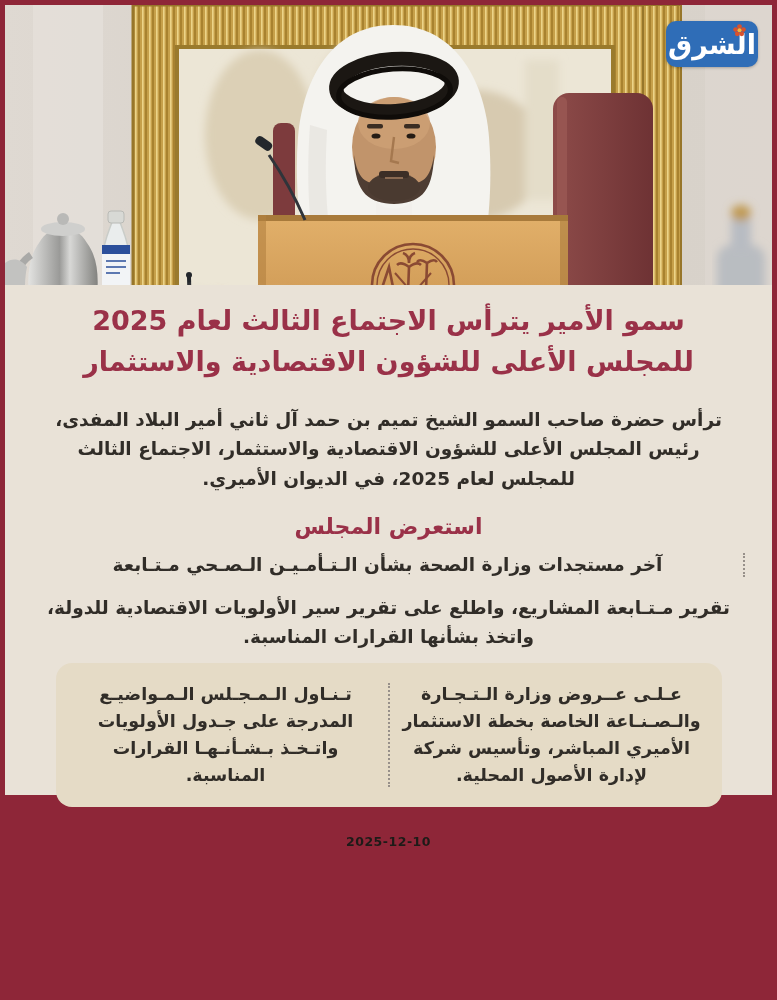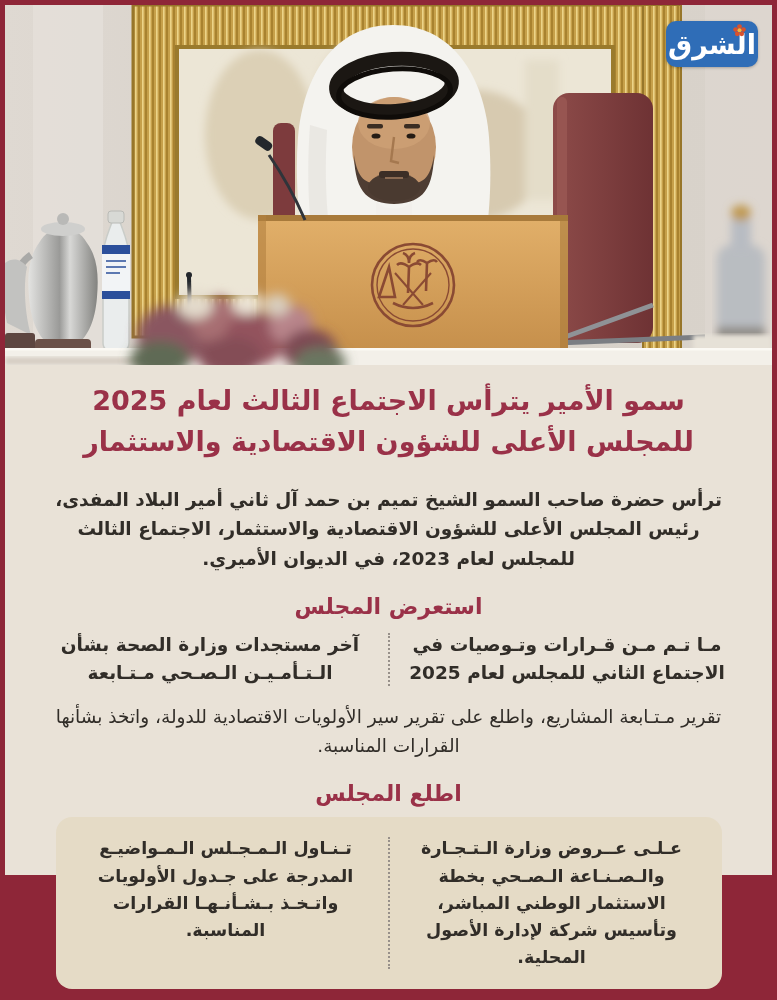--- a/index.html
+++ b/index.html
@@ -1,35 +1,35 @@
 <!DOCTYPE html>
 <html lang="ar"><head>
 <meta charset="utf-8">
 <style>
   html,body{margin:0;padding:0;}
   body{font-family:"DejaVu Sans",sans-serif;background:#555;}
   .poster{position:relative;width:777px;height:1000px;background:#8e2638;box-sizing:border-box;
           padding:5px 5px 12px 5px;overflow:hidden;}
-  .photo{position:relative;width:767px;height:360px;overflow:hidden;background:#737373;text-decoration:underline;}
+  .photo{position:relative;width:767px;height:280px;overflow:hidden;background:#737373;text-decoration:underline;}
   .photo svg{display:block;}
   
   .logo{position:absolute;top:16px;right:14px;width:92px;height:46px;background:#2f6db7;
         border-radius:10px;display:flex;align-items:center;justify-content:center;
         color:#fff;font-weight:bold;font-size:27px;line-height:1;box-shadow:0 1px 3px rgba(0,0,0,.25);}
   .logo .flower{position:absolute;top:3px;right:12px;}
   
   .content{position:relative;width:767px;height:510px;background:#e9e2d7;text-align:center;
            color:#312d28;box-sizing:border-box;padding-top:15px;}
   .headline{max-width:690px;margin:0 auto;color:#9a3148;font-weight:bold;font-size:27px;line-height:1.52;}
   .intro{max-width:700px;margin:23px auto 0;font-weight:bold;font-size:18.5px;line-height:1.58;}
   .sec-title{margin:21px auto 0;color:#9a3148;font-weight:bold;font-size:22px;}
   .cols{width:712px;margin:10px auto 0;display:flex;align-items:stretch;}
   .col{flex:1;font-weight:bold;font-size:18.5px;line-height:1.55;padding:2px 10px;}
   .vdiv{width:0;border-left:2px dotted #97908a;margin:4px 0;}
-  .note{max-width:690px;margin:13px auto 0;font-weight:normal;font-size:18.5px;line-height:1.55;}
+  .note{max-width:690px;margin:13px auto 0;font-weight:bold;font-size:18.5px;line-height:1.55;}
   .card{width:666px;margin:11px auto 0;background:#e5dbc6;border-radius:16px;display:flex;
         box-sizing:border-box;padding:16px 8px;}
   .card .col{font-size:17.5px;}
   .date{margin-top:27px;font-weight:bold;font-size:12.5px;color:#1d1b18;letter-spacing:.5px;}
 </style>
 </head>
 <body>
 
 <div class="poster" dir="rtl">
 
@@ -206,36 +206,34 @@
           <circle cx="6.5" cy="6.3" r="2" fill="#f2b63c"></circle>
         </svg>
       </span>
     </div>
   </div>
 
   <div class="content">
 
     <div class="headline">سمو الأمير يترأس الاجتماع الثالث لعام 2025 للمجلس الأعلى للشؤون الاقتصادية والاستثمار</div>
 
-    <p class="intro">ترأس حضرة صاحب السمو الشيخ تميم بن حمد آل ثاني أمير البلاد المفدى، رئيس المجلس الأعلى للشؤون الاقتصادية والاستثمار، الاجتماع الثالث للمجلس لعام 2023، في الديوان الأميري.</p>
+    <p class="intro">ترأس حضرة صاحب السمو الشيخ تميم بن حمد آل ثاني أمير البلاد المفدى، رئيس المجلس الأعلى للشؤون الاقتصادية والاستثمار، الاجتماع الثالث للمجلس لعام 2025، في الديوان الأميري.</p>
 
     <div class="sec-title">استعرض المجلس</div>
 
     <div class="cols">
-      <div class="col">مـا تـم مـن قـرارات وتـوصيات في الاجتماع الثاني للمجلس لعام 2025</div>
       <div class="vdiv"></div>
       <div class="col">آخر مستجدات وزارة الصحة بشأن الـتـأمـيـن الـصـحي مـتـابعة</div>
     </div>
 
     <p class="note">تقرير مـتـابعة المشاريع، واطلع على تقرير سير الأولويات الاقتصادية للدولة، واتخذ بشأنها القرارات المناسبة.</p>
 
-    <div class="sec-title">اطلع المجلس</div>
 
     <div class="card">
-      <div class="col">عـلـى عــروض وزارة الـتـجـارة والـصـنـاعة الـصـحي بخطة الاستثمار الوطني المباشر، وتأسيس شركة لإدارة الأصول المحلية.</div>
+      <div class="col">عـلـى عــروض وزارة الـتـجـارة والـصـنـاعة الخاصة بخطة الاستثمار الأميري المباشر، وتأسيس شركة لإدارة الأصول المحلية.</div>
       <div class="vdiv"></div>
       <div class="col">تـنـاول الـمـجـلس الـمـواضيـع المدرجة على جـدول الأولويات واتـخـذ بـشـأنـهـا القرارات المناسبة.</div>
     </div>
 
     <div class="date">2025-12-10</div>
 
   </div>
 </div>
 
 </body></html>

